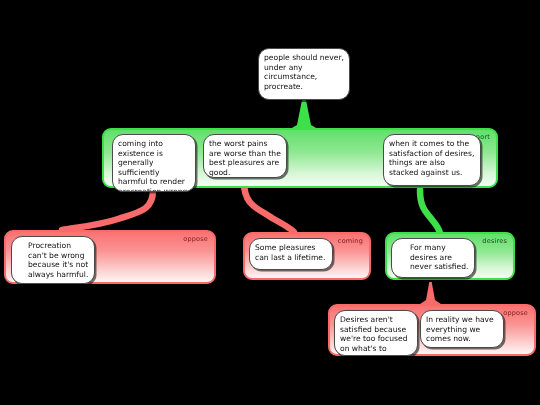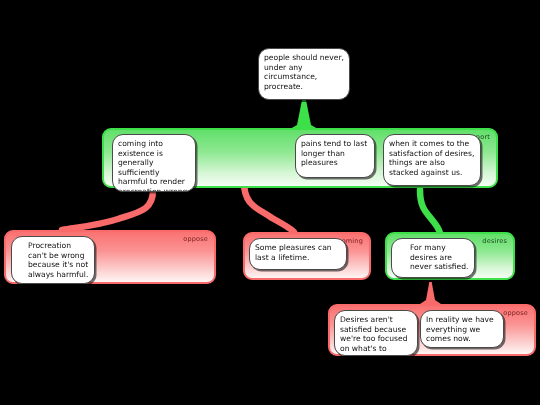--- a/index.html
+++ b/index.html
@@ -91,32 +91,32 @@
 
     <path d="M 429.3 282 L 431.7 282 L 435 300 L 441 304 L 420 304 L 426 300 Z" fill="#f96a6a"></path>
   </svg>
 
   <div class="node root" style="left:258px; top:48px; width:92px; height:52px;">people should never, under any circumstance, procreate.</div>
 
   <div class="group support" style="left:102px; top:128px; width:396px; height:60px;">
     <span class="group-label">support</span>
   </div>
   <div class="node" style="left:112px; top:134px; width:84px; height:58px;">coming into existence is generally sufficiently harmful to render procreation wrong.</div>
-  <div class="node" style="left:295px; top:134px; width:80px; height:44px;">pains tend to last longer than pleasures</div>
+  <div class="node" style="left:203px; top:134px; width:84px; height:44px;">the worst pains are worse than the best pleasures are good.</div>
   <div class="node" style="left:383px; top:134px; width:98px; height:52px;">when it comes to the satisfaction of desires, things are also stacked against us.</div>
 
   <div class="group oppose" style="left:4px; top:230px; width:212px; height:54px;">
     <span class="group-label">oppose</span>
   </div>
   <div class="node" style="left:11px; top:236px; width:84px; height:48px;padding-left:16px;">Procreation can't be wrong because it's not always harmful.</div>
 
   <div class="group oppose" style="left:243px; top:232px; width:128px; height:48px;">
     <span class="group-label">coming</span>
   </div>
-  <div class="node" style="left:249px; top:238px; width:98px; height:32px;">Some pleasures can last a lifetime.</div>
+  <div class="node" style="left:249px; top:238px; width:84px; height:32px;">Some pleasures can last a lifetime.</div>
 
   <div class="group support" style="left:385px; top:232px; width:130px; height:48px;">
     <span class="group-label">desires</span>
   </div>
   <div class="node" style="left:391px; top:238px; width:84px; height:40px;padding-left:18px;">For many desires are never satisfied.</div>
 
   <div class="group oppose" style="left:328px; top:304px; width:208px; height:52px;">
     <span class="group-label">oppose</span>
   </div>
   <div class="node" style="left:334px; top:310px; width:84px; height:46px;">Desires aren't satisfied because we're too focused on what's to come.</div>

